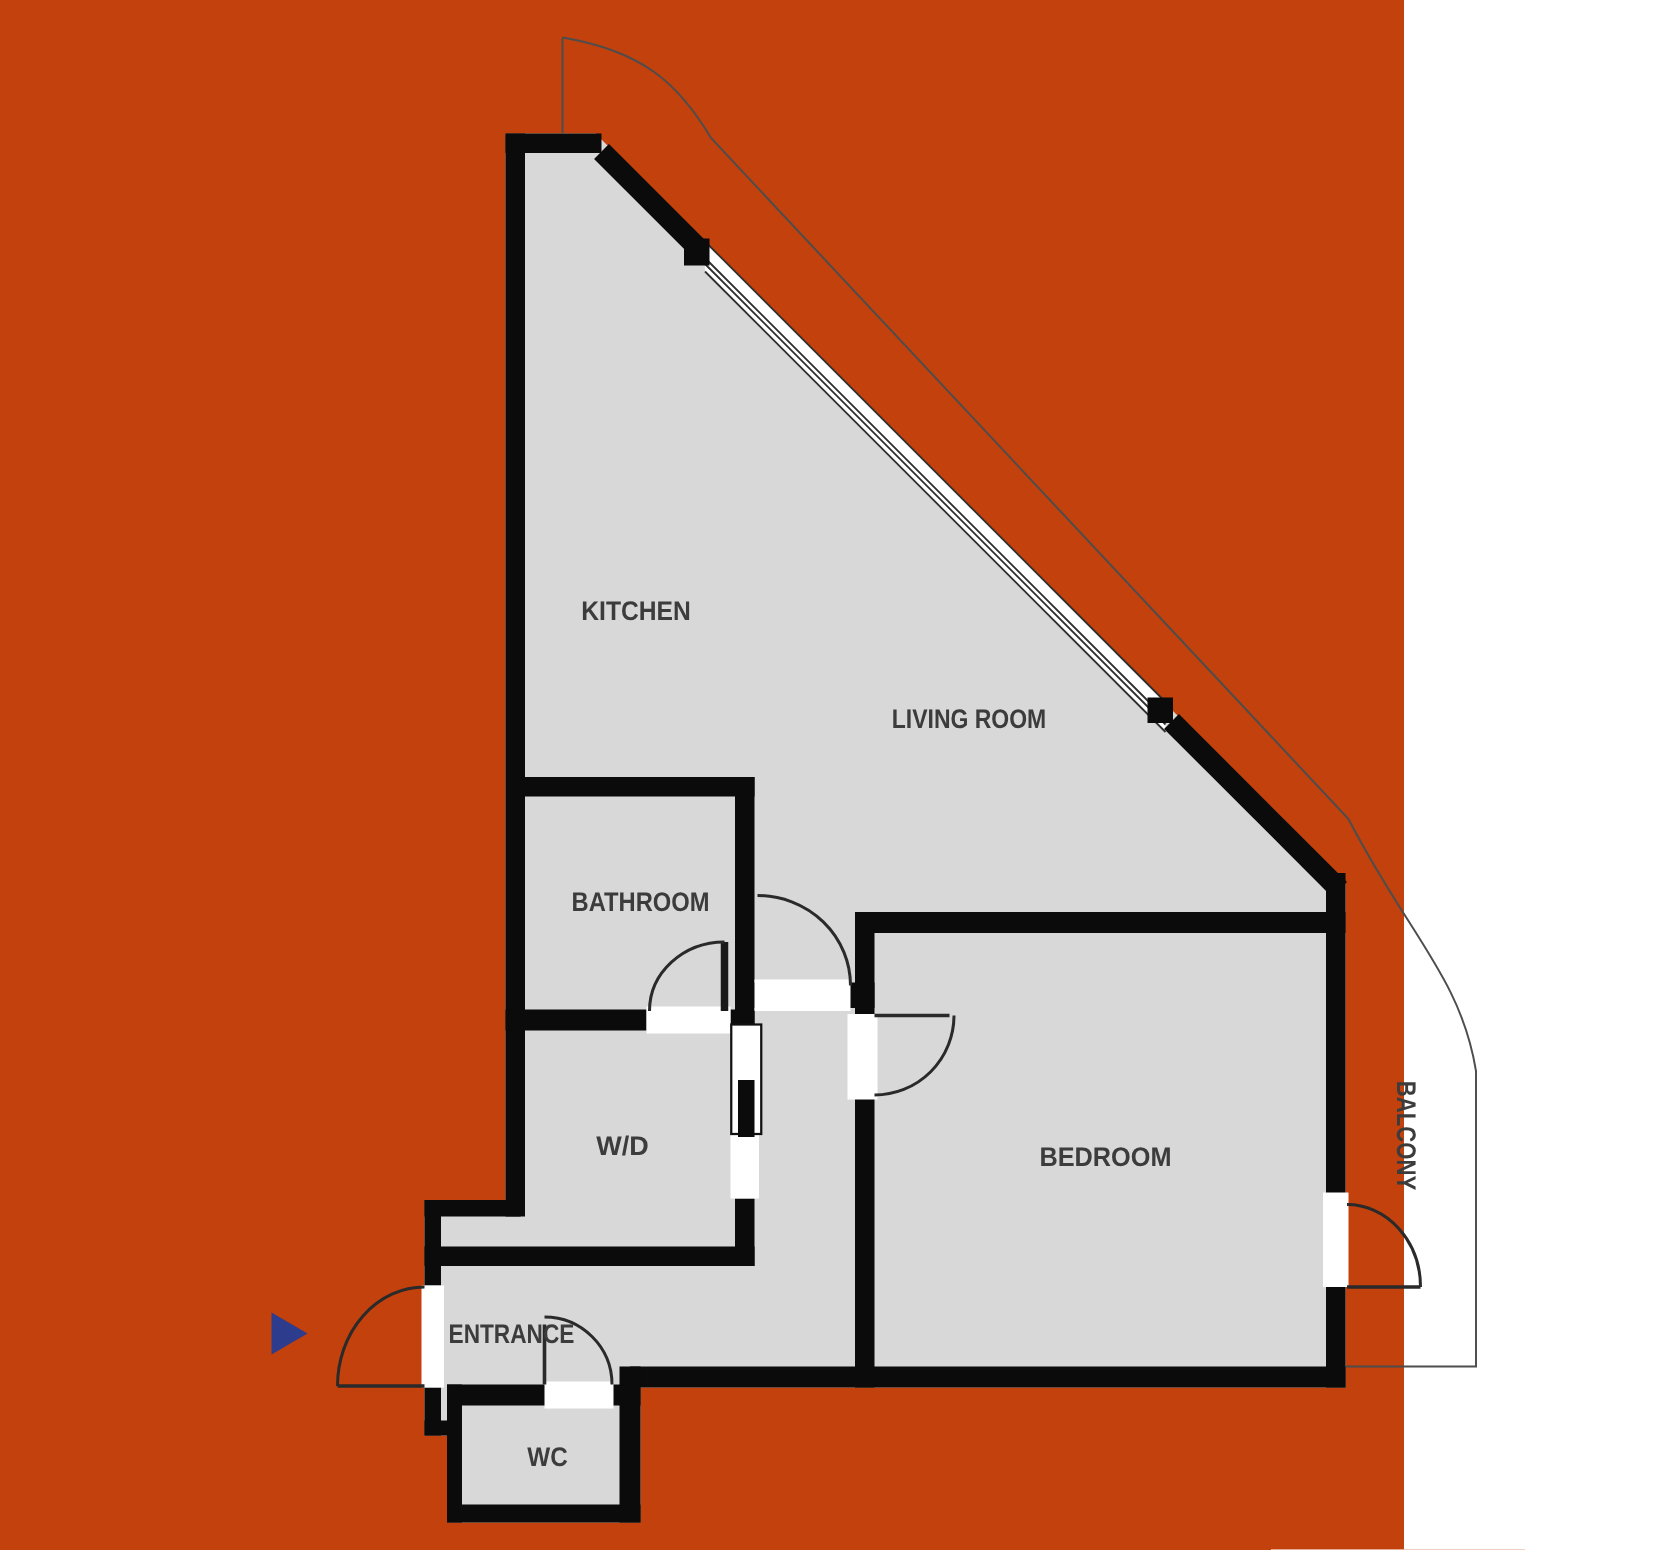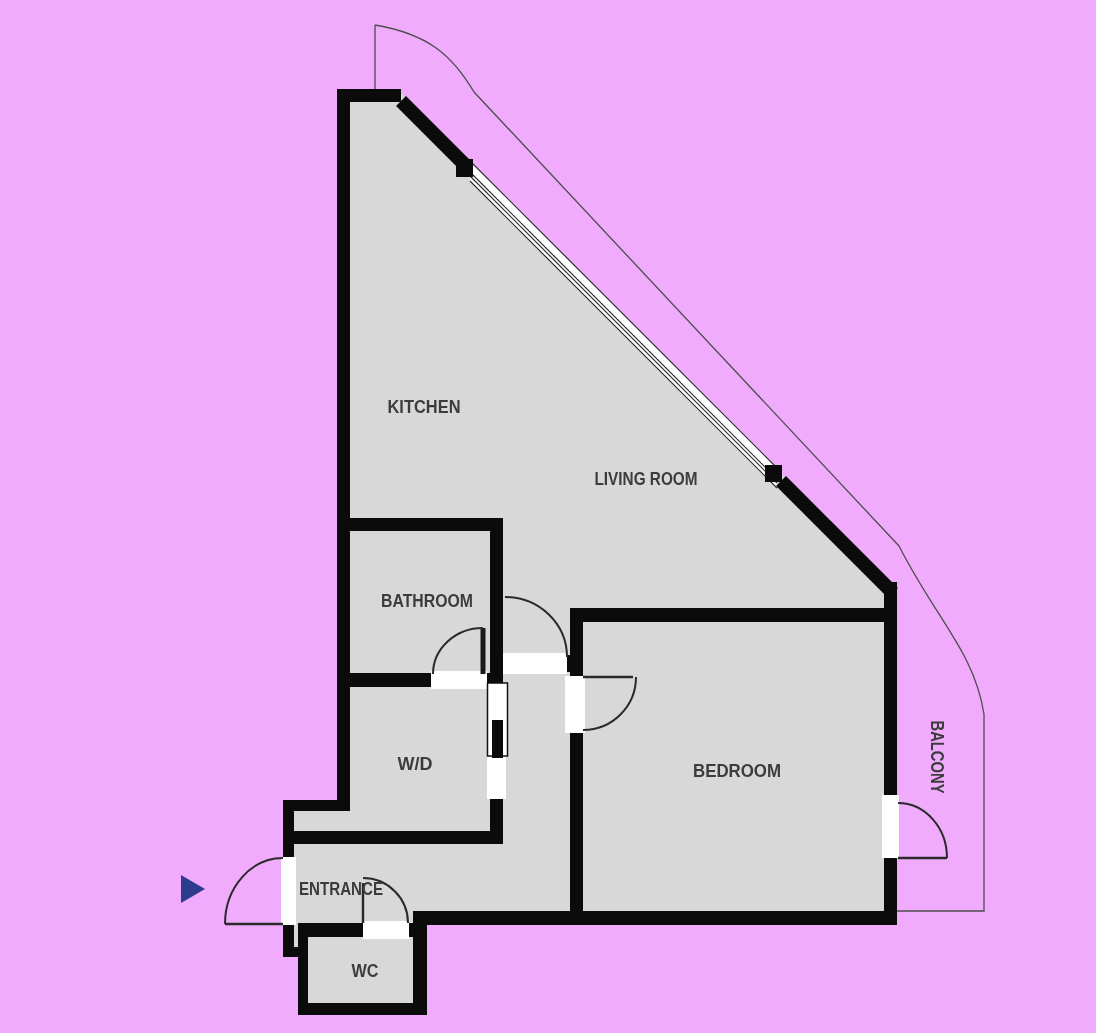--- a/index.html
+++ b/index.html
@@ -4,21 +4,21 @@
 <style>
   html, body {
     margin: 0;
     padding: 0;
     background: #ffffff;
     width: 1102px;
     height: 1033px;
     overflow: hidden;
     font-family: "Liberation Sans", sans-serif;
   }
-  .stage { position: relative; width: 1096px; height: 1033px; background: #f0abfc; }
+  .stage { position: relative; width: 936px; height: 1033px; background: #c2410c; }
   svg { display: block; }
   .wall { fill: #0b0b0b; stroke: none; }
   .wallline { stroke: #0b0b0b; stroke-width: 14; stroke-linecap: butt; }
   .gap { fill: #ffffff; stroke: none; }
   .arc { fill: none; stroke: #2a2a2a; stroke-width: 2; }
   .leaf { stroke: #2a2a2a; stroke-width: 2.4; }
   .leaf-thick { stroke: #1a1a1a; stroke-width: 5; }
   .outline { fill: none; stroke: #4d4d4d; stroke-width: 1.3; }
   .winline { stroke: #2e2e2e; stroke-width: 1.2; }
   .winband { fill: #ffffff; stroke: none; }

